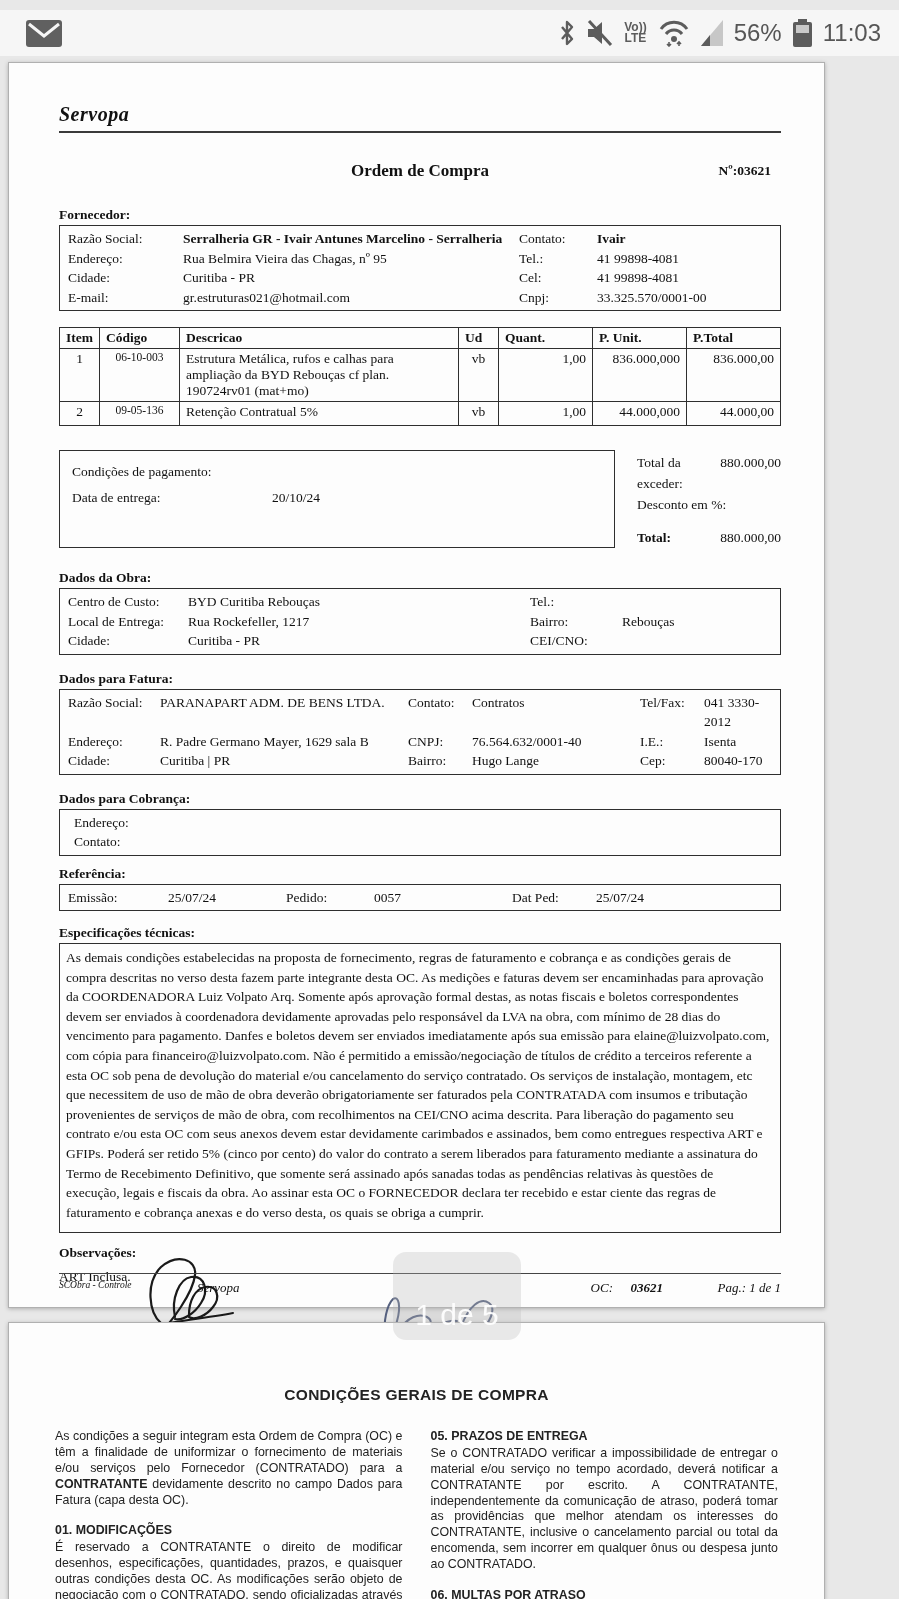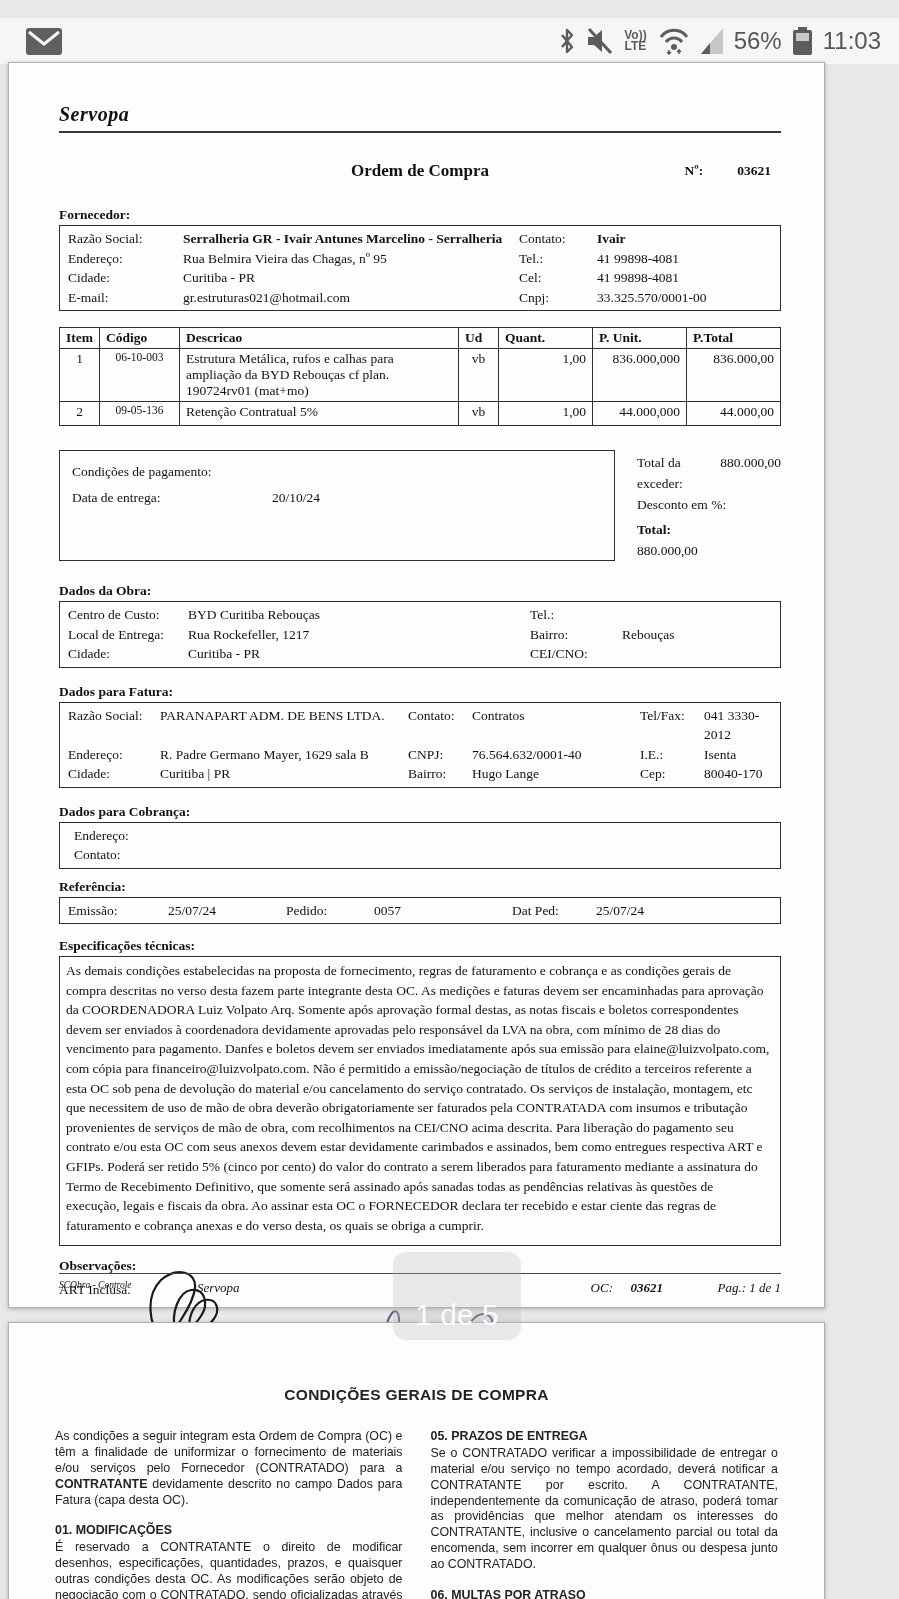--- a/index.html
+++ b/index.html
@@ -6,21 +6,21 @@
   html,body { width:899px; height:1599px; }
   body {
     position:relative;
     background:#e8e8e8;
     font-family:"Liberation Serif","DejaVu Serif",serif;
     color:#111;
     overflow:hidden;
   }
   
   .statusbar {
-    position:absolute; top:18px; left:0; width:899px; height:46px;
+    position:absolute; top:10px; left:0; width:899px; height:46px;
     background:#f6f6f6;
     display:flex; align-items:center; justify-content:space-between;
     padding:0 18px 0 26px;
     font-family:"Liberation Sans",sans-serif;
     color:#585858;
   }
   .sb-right { display:flex; align-items:center; gap:11px; }
   .sb-text { font-size:24px; color:#565656; }
   .volte { display:flex; flex-direction:column; align-items:center; line-height:11px; font-size:12px; font-weight:bold; color:#5c5c5c; }
   .sb-icon { display:block; }
@@ -31,21 +31,21 @@
     border:1px solid #b0b0b0; box-shadow:0 1px 4px rgba(0,0,0,.25);
   }
   .page1 { top:62px; height:1246px; }
   .page2 { top:1322px; height:278px; overflow:hidden; font-family:"Liberation Sans",sans-serif; }
   .p1-content { position:relative; height:100%; padding:40px 43px 0 50px; font-size:13.5px; }
   
   .brand { font-size:20px; font-weight:bold; font-style:italic; letter-spacing:.5px; }
   .brand-rule { border-bottom:2px solid #3a3a3a; margin-top:5px; }
   .title-row { position:relative; height:26px; margin-top:28px; }
   .doc-title { position:absolute; left:0; right:0; text-align:center; font-size:17px; font-weight:bold; }
-  .doc-num { position:absolute; right:10px; top:2px; display:flex; gap:34px; font-weight:bold; font-size:13.5px; }
+  .doc-num { position:absolute; right:10px; top:2px; display:flex; font-weight:bold; font-size:13.5px; }
   
   .sec-h { font-weight:bold; margin-top:16px; margin-bottom:2px; }
   .box { border:1px solid #2f2f2f; padding:3px 8px; line-height:19.5px; }
   .grid4 { display:grid; grid-template-columns:115px 1fr 78px 175px; }
   .grid6 { display:grid; grid-template-columns:92px 248px 64px 168px 64px 1fr; }
   .bold { font-weight:bold; }
   
   table.items { width:100%; border-collapse:collapse; margin-top:16px; font-size:13.5px; }
   table.items th, table.items td { border:1px solid #2f2f2f; padding:2px 6px; vertical-align:top; }
   table.items th { font-weight:bold; text-align:left; }
@@ -235,21 +235,21 @@
         </div>
         <div class="totals">
           <div class="tot-line">
             <span>Total da exceder:</span>
             <span>880.000,00</span>
           </div>
           <div class="tot-line">
             <span>Desconto em %:</span>
             <span></span>
           </div>
-          <div class="tot-line" style="margin-top:4px;flex-direction:column;">
+          <div class="tot-line" style="margin-top:12px;">
             <span class="bold">Total:</span>
             <span>880.000,00</span>
           </div>
         </div>
       </div>
 
       <div class="sec-h" style="margin-top:22px;">Dados da Obra:</div>
       <div class="box grid4" style="grid-template-columns:120px 1fr 92px 150px;">
         <span>Centro de Custo:</span>
         <span>BYD Curitiba Rebouças</span>

